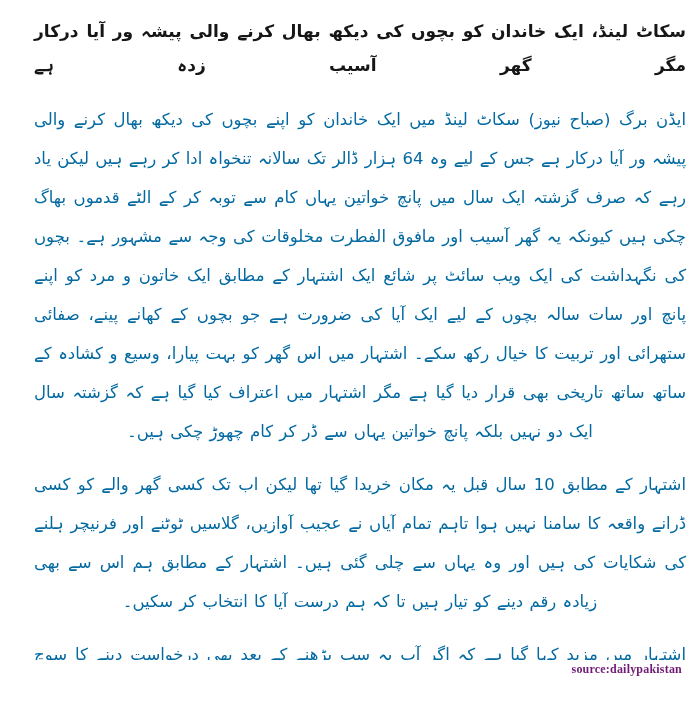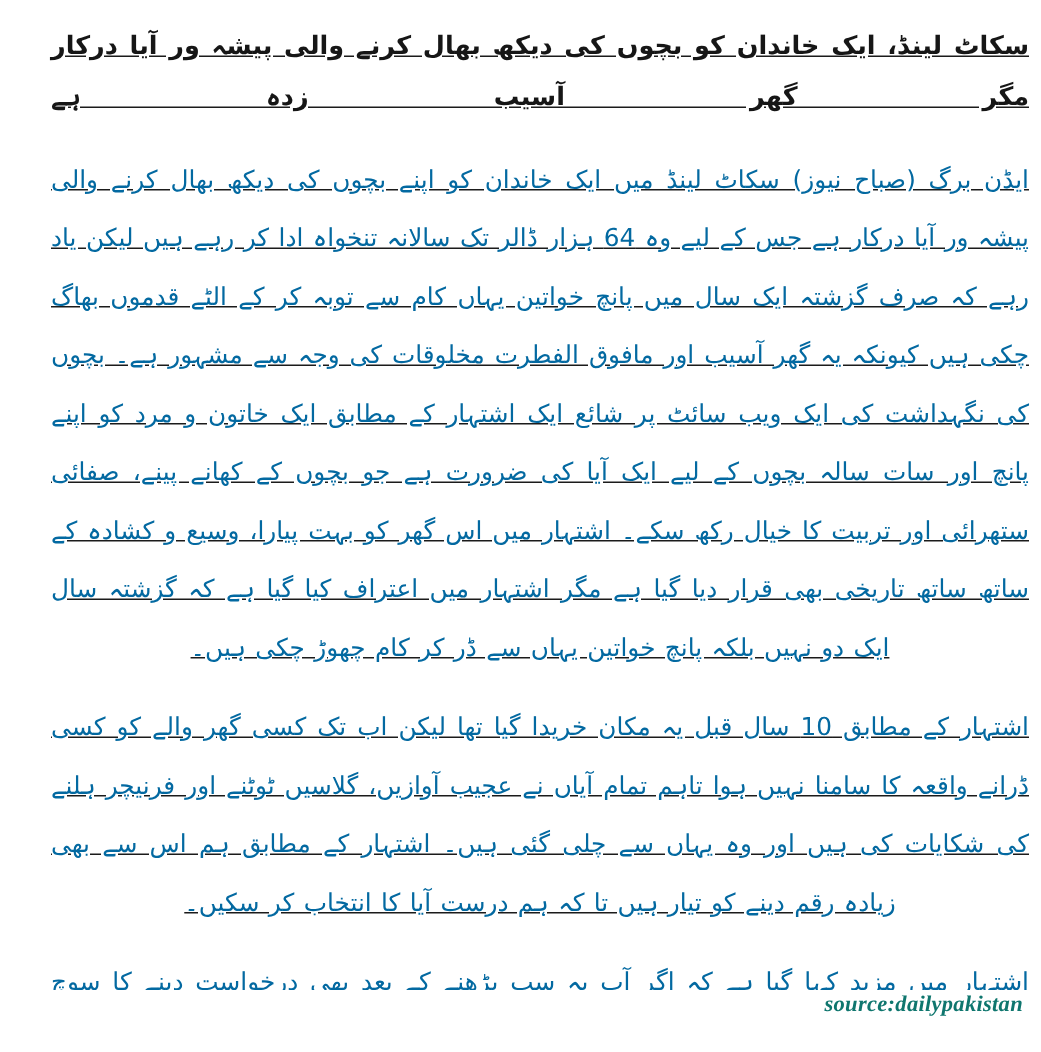--- a/index.html
+++ b/index.html
@@ -16,21 +16,20 @@
     height: 701px;
     background: #ffffff;
     font-family: "DejaVu Sans", sans-serif;
     color: #1b1b1b;
   }
   .article {
     direction: rtl;
     padding: 10px 8px 0 34px;
     height: 650px;
     overflow: hidden;
-    text-decoration: underline;
   }
   .headline {
     font-size: 17px;
     font-weight: 700;
     line-height: 34px;
     margin: 4px 0 18px 0;
     text-align: justify;
     text-align-last: justify;
     color: #161616;
   }
@@ -44,24 +43,23 @@
     color: #0369a1;
     word-spacing: 1px;
   }
   .source-line {
     position: absolute;
     top: 662px;
     right: 12px;
     direction: ltr;
     font-family: "Liberation Serif", serif;
     font-weight: 700;
-    font-size: 15px;
-    color: #0f766e;
+    font-size: 12px;
+    color: #701a75;
     letter-spacing: 0.2px;
-    font-style: italic;
   }
 </style>
 </head>
 <body>
 
 <div class="page">
   <article class="article" lang="ur" dir="rtl">
     <h1 class="headline">سکاٹ لینڈ، ایک خاندان کو بچوں کی دیکھ بھال کرنے والی پیشہ ور آیا درکار مگر گھر آسیب زدہ ہے</h1>
     <p class="body-paragraph">ایڈن برگ (صباح نیوز) سکاٹ لینڈ میں ایک خاندان کو اپنے بچوں کی دیکھ بھال کرنے والی پیشہ ور آیا درکار ہے جس کے لیے وہ 64 ہزار ڈالر تک سالانہ تنخواہ ادا کر رہے ہیں لیکن یاد رہے کہ صرف گزشتہ ایک سال میں پانچ خواتین یہاں کام سے توبہ کر کے الٹے قدموں بھاگ چکی ہیں کیونکہ یہ گھر آسیب اور مافوق الفطرت مخلوقات کی وجہ سے مشہور ہے۔ بچوں کی نگہداشت کی ایک ویب سائٹ پر شائع ایک اشتہار کے مطابق ایک خاتون و مرد کو اپنے پانچ اور سات سالہ بچوں کے لیے ایک آیا کی ضرورت ہے جو بچوں کے کھانے پینے، صفائی ستھرائی اور تربیت کا خیال رکھ سکے۔ اشتہار میں اس گھر کو بہت پیارا، وسیع و کشادہ کے ساتھ ساتھ تاریخی بھی قرار دیا گیا ہے مگر اشتہار میں اعتراف کیا گیا ہے کہ گزشتہ سال ایک دو نہیں بلکہ پانچ خواتین یہاں سے ڈر کر کام چھوڑ چکی ہیں۔</p>
     <p class="body-paragraph">اشتہار کے مطابق 10 سال قبل یہ مکان خریدا گیا تھا لیکن اب تک کسی گھر والے کو کسی ڈرانے واقعہ کا سامنا نہیں ہوا تاہم تمام آیاں نے عجیب آوازیں، گلاسیں ٹوٹنے اور فرنیچر ہلنے کی شکایات کی ہیں اور وہ یہاں سے چلی گئی ہیں۔ اشتہار کے مطابق ہم اس سے بھی زیادہ رقم دینے کو تیار ہیں تا کہ ہم درست آیا کا انتخاب کر سکیں۔</p>

